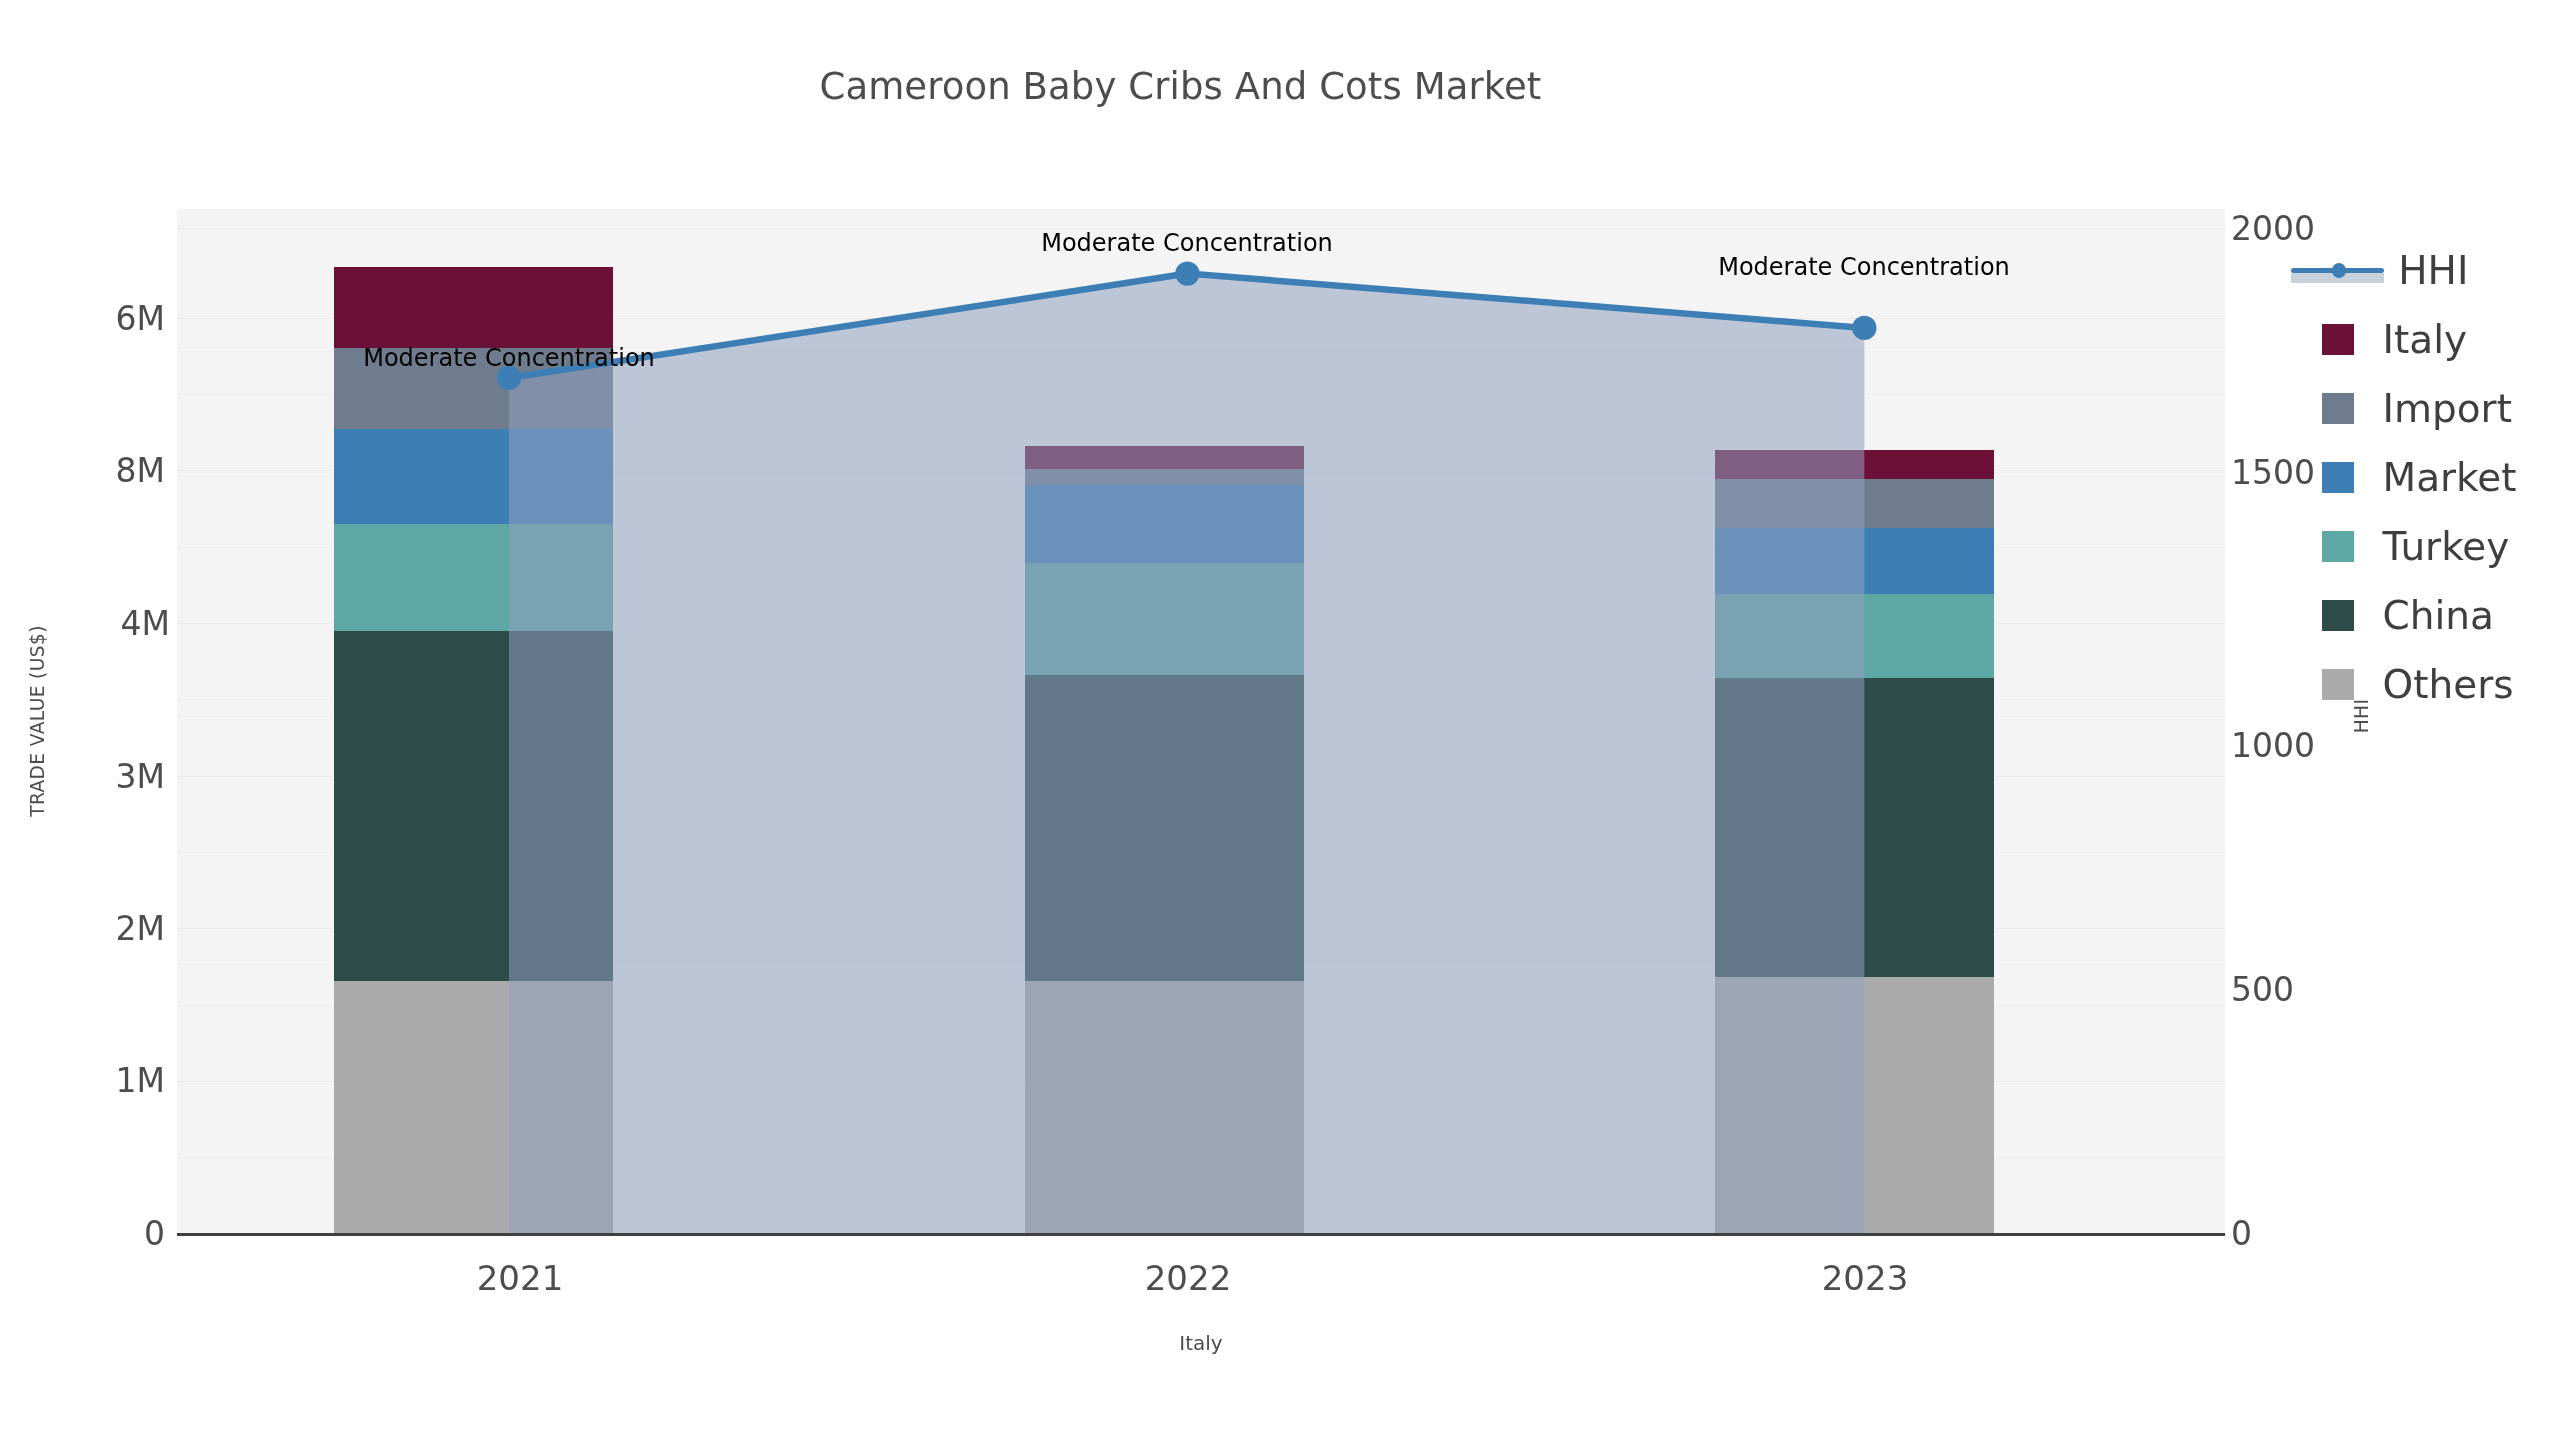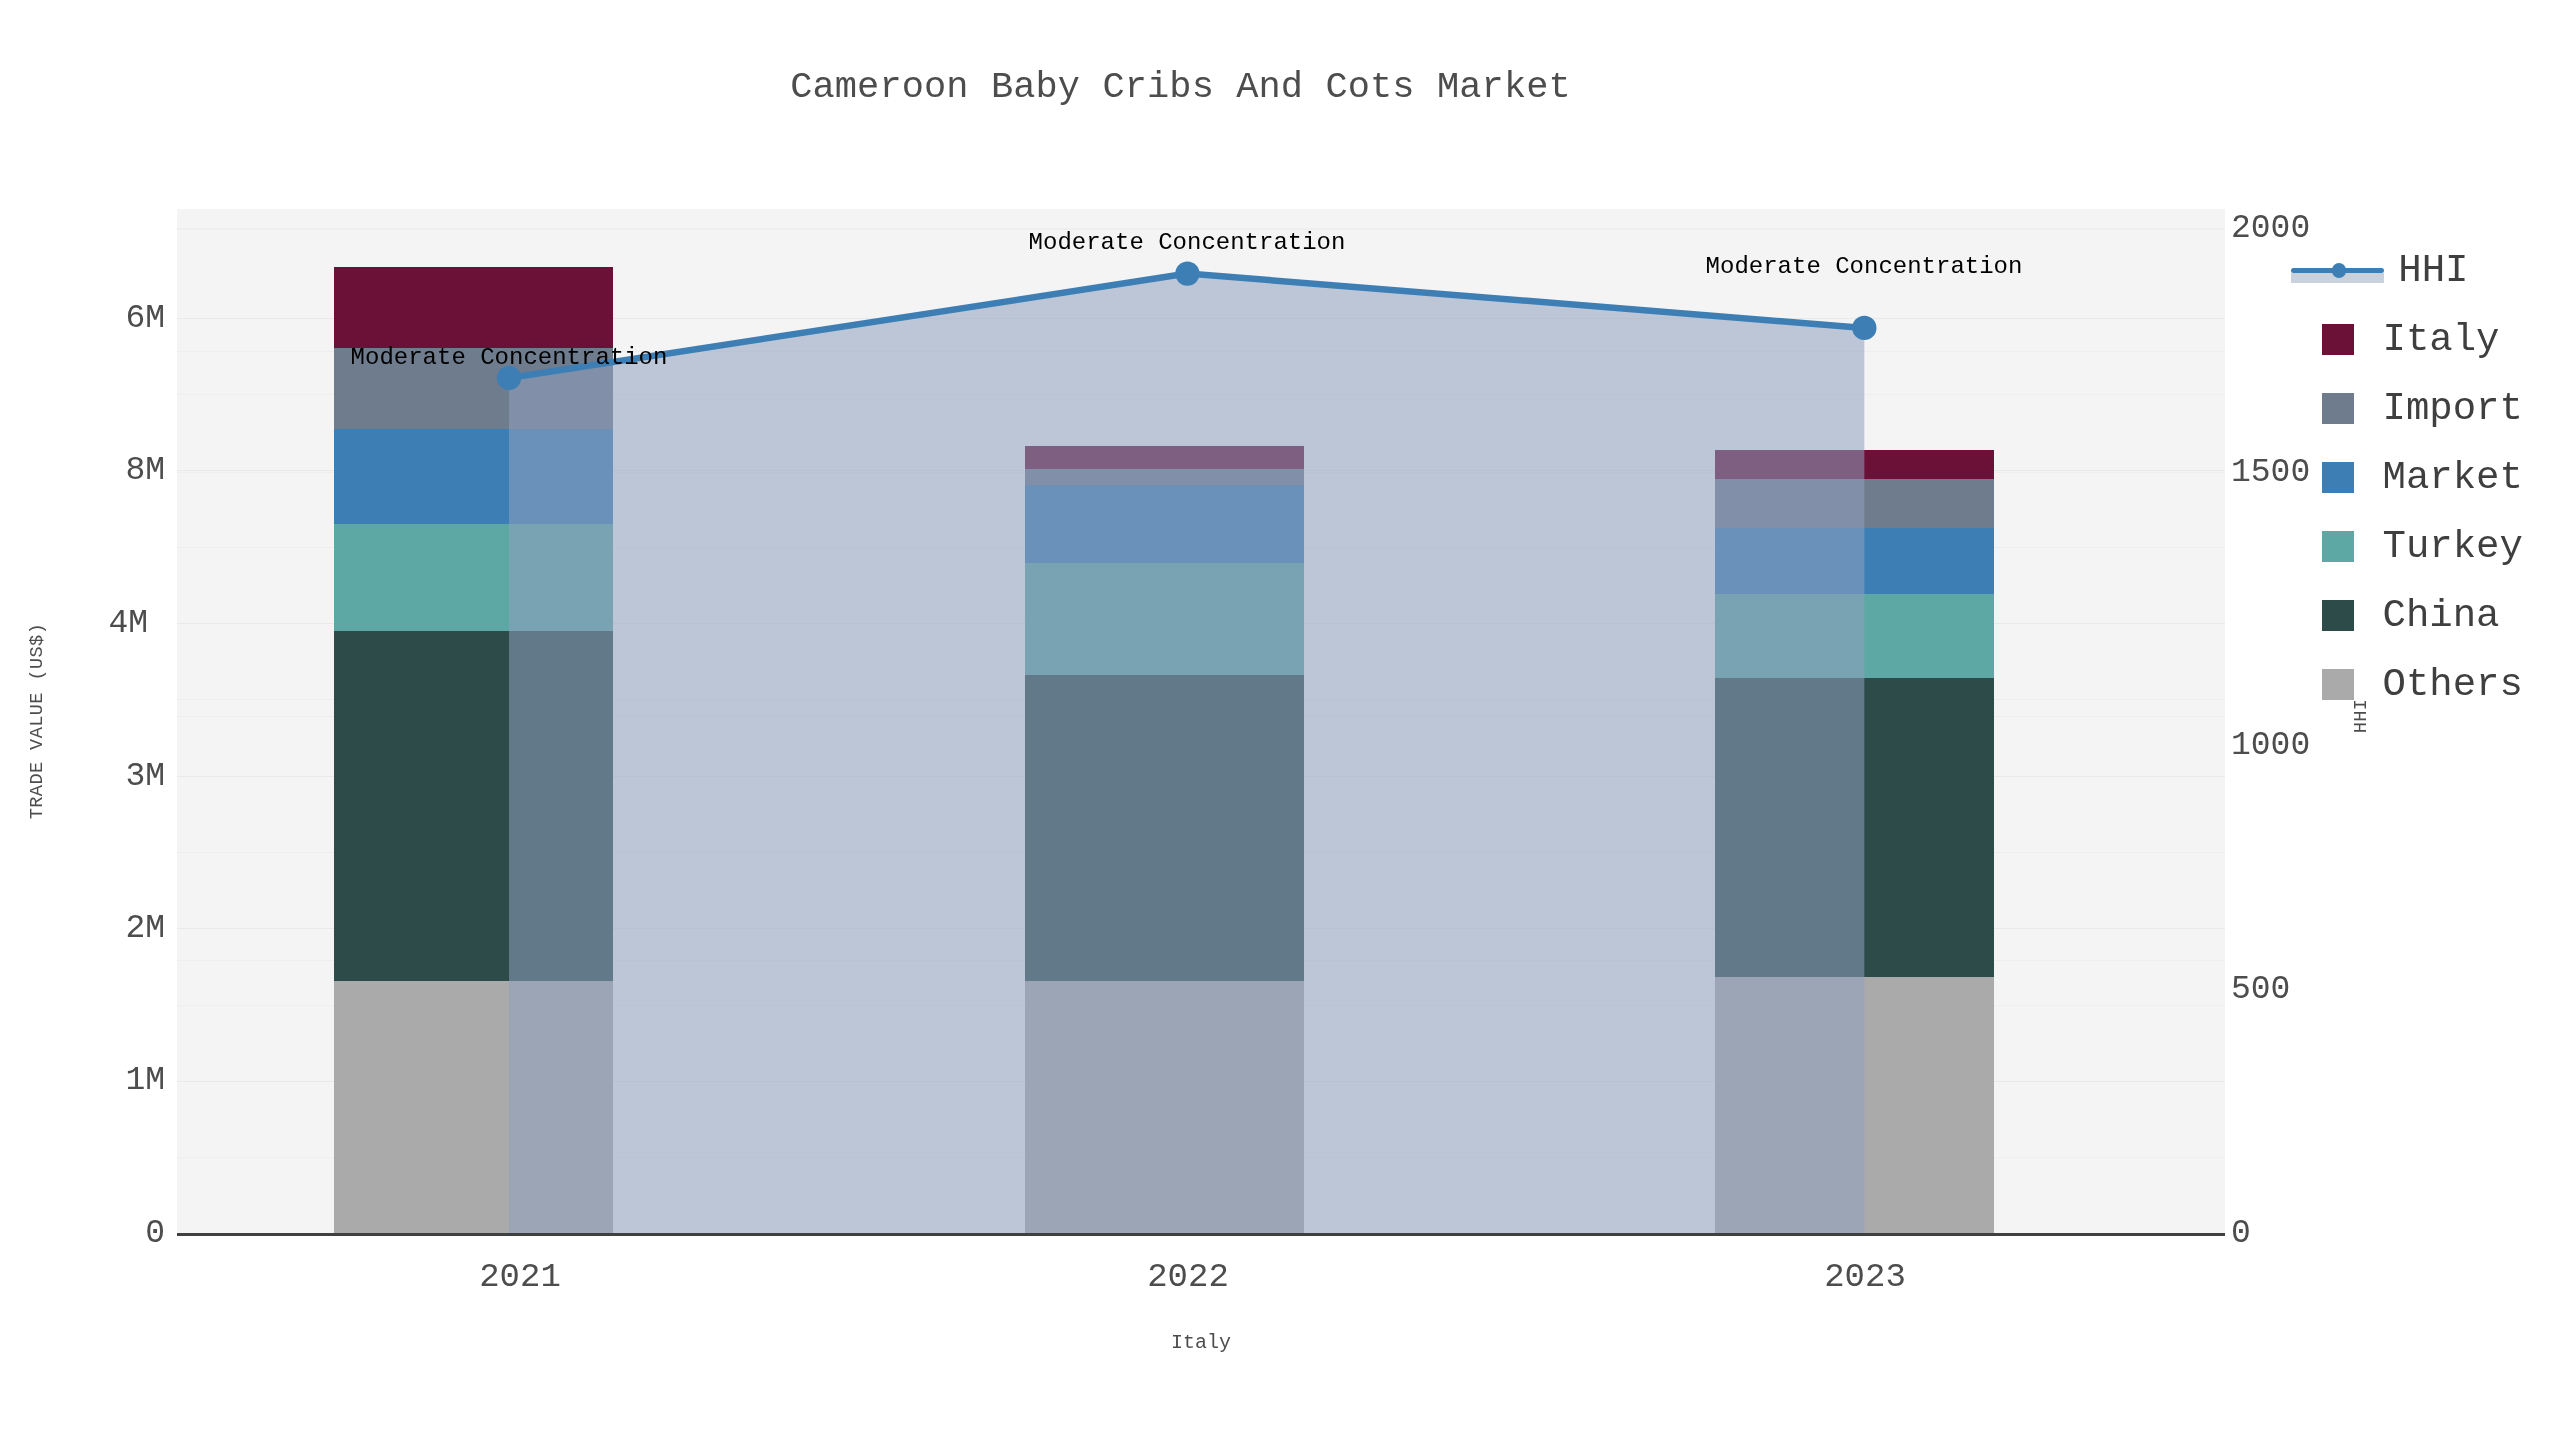--- a/index.html
+++ b/index.html
@@ -1,17 +1,17 @@
 <!DOCTYPE html>
 <html style="font-size:11.4px"><head>
 <meta charset="utf-8">
 <style>
   html,body{margin:0;padding:0;background:#ffffff;}
   body{width:2576px;height:1449px;font-family:"DejaVu Sans","Liberation Sans",sans-serif;overflow:hidden;}
-  #root{position:relative;width:2576px;height:1449px;background:#ffffff;font-family:Liberation Mono, monospace;}
+  #root{position:relative;width:2576px;height:1449px;background:#ffffff;}
 
   
   .title-block{position:absolute;left:0;top:56px;width:2361px;text-align:center;}
   .title-line{color:#4d4d4d;font-size:37px;line-height:62px;font-weight:400;letter-spacing:0.1px;}
 
   
   #plot{position:absolute;left:177px;top:209px;width:2048px;height:1025px;background:#f4f4f4;}
   .gridline{position:absolute;left:0;width:100%;height:1.4px;background:#e9e9e9;}
   .gridline.minor{background:#eeeeee;height:1.4px;}
   #baseline{position:absolute;left:177px;top:1233px;width:2048px;height:2.9px;background:#3f4040;}
@@ -113,21 +113,21 @@
     <div class="hhi-ann" style="left:1010px;top:20px">Moderate Concentration</div>
     <div class="hhi-ann" style="left:1687px;top:44px">Moderate Concentration</div>
   </div>
 
   <div id="baseline"></div>
 
   <div class="ytick-l" style="left:29px;top:1233px">0</div>
   <div class="ytick-l" style="left:29px;top:1080px">1M</div>
   <div class="ytick-l" style="left:29px;top:928px">2M</div>
   <div class="ytick-l" style="left:29px;top:776px">3M</div>
-  <div class="ytick-l" style="left:12px;top:623px">4M</div>
+  <div class="ytick-l" style="left:34px;top:623px">4M</div>
   <div class="ytick-l" style="left:29px;top:470px">8M</div>
   <div class="ytick-l" style="left:29px;top:318px">6M</div>
 
   <div class="ytick-r" style="top:1233px">0</div>
   <div class="ytick-r" style="top:989px">500</div>
   <div class="ytick-r" style="top:745px">1000</div>
   <div class="ytick-r" style="top:472px">1500</div>
   <div class="ytick-r" style="top:228px">2000</div>
 
   <div class="ylabel-left">TRADE VALUE (US$)</div>

